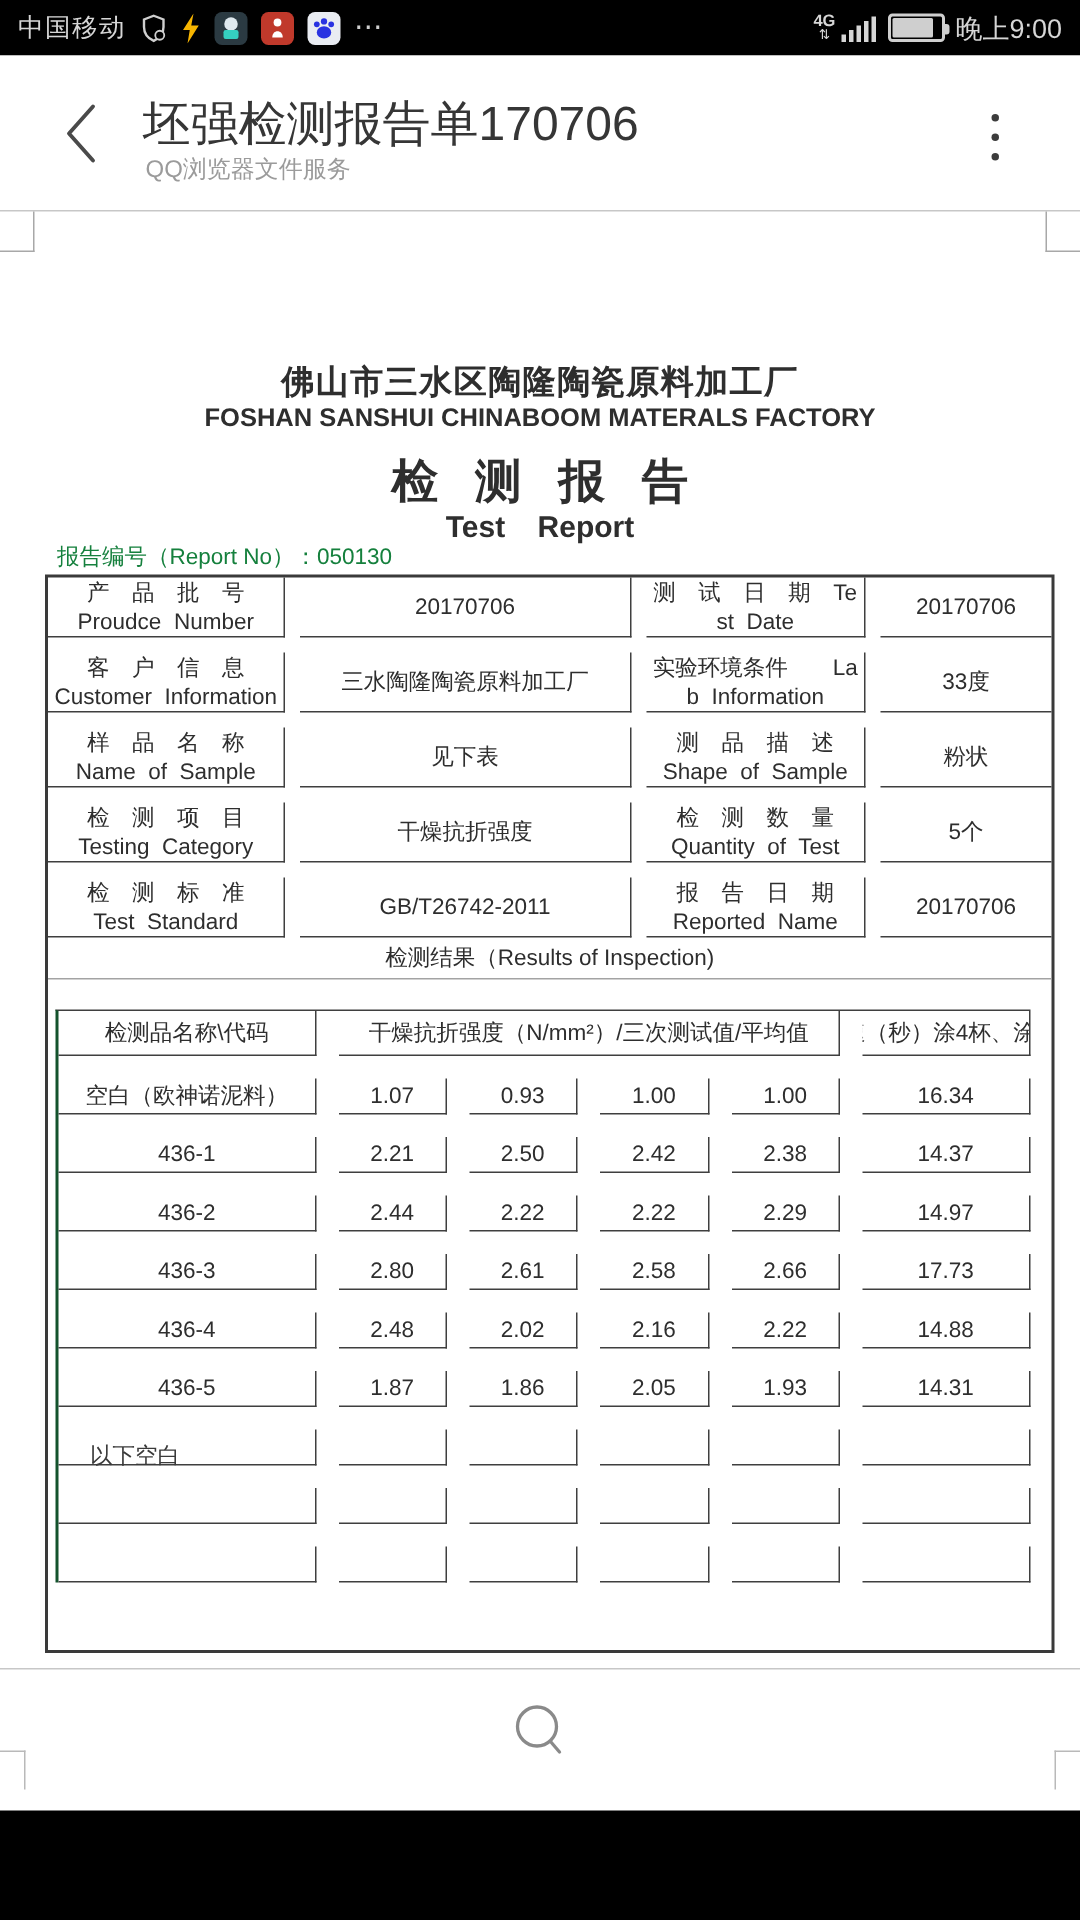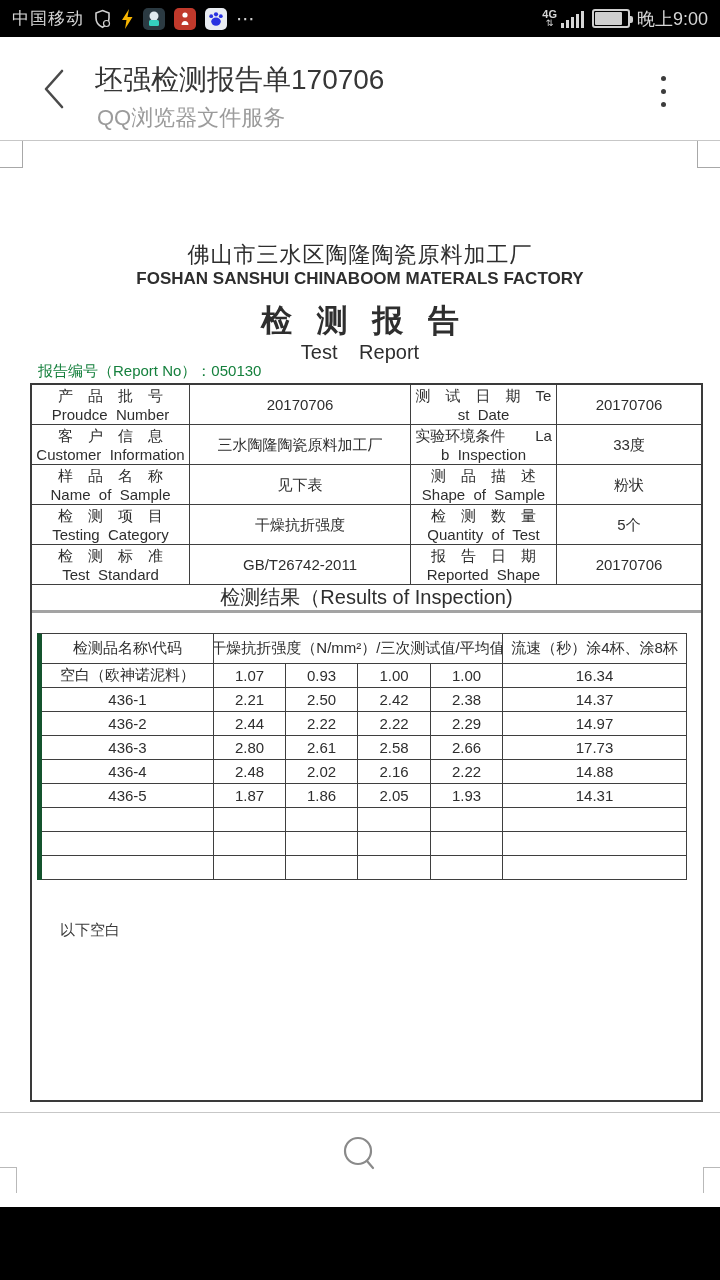--- a/index.html
+++ b/index.html
@@ -21,59 +21,59 @@
   .sig { display:flex; align-items:flex-end; gap:2px; height:18px; margin-right:8px; }
   .sig i { display:block; width:3px; background:#d6d6d6; }
   .battery { position:relative; width:38px; height:19px; border:2px solid #cfcfcf; border-radius:3px; margin-right:3px; }
   .battery .fill { position:absolute; left:1px; top:1px; bottom:1px; width:27px; background:#cfcfcf; border-radius:1px; }
   .battery .nub { position:absolute; right:-5px; top:5px; width:3px; height:7px; background:#cfcfcf; border-radius:0 2px 2px 0; }
   .time { font-size:18px; color:#d6d6d6; margin-left:4px; }
 
   
   .app-header { position:absolute; left:0; top:37px; width:720px; height:103px; background:#fff; }
   .back-btn { position:absolute; left:36px; top:28px; width:40px; height:48px; }
-  .hdr-title { position:absolute; left:95px; top:24px; width:540px; font-size:28px; color:#363636;
+  .hdr-title { position:absolute; left:95px; top:24px; width:540px; font-size:32px; color:#363636;
     white-space:nowrap; overflow:hidden; }
-  .hdr-sub { position:absolute; left:97px; top:66px; font-size:22px; color:#9b9b9b; }
+  .hdr-sub { position:absolute; left:97px; top:66px; font-size:16px; color:#9b9b9b; }
   .menu-btn { position:absolute; right:42px; top:26px; width:30px; height:56px;
     display:flex; flex-direction:column; align-items:center; justify-content:center; gap:8px; }
   .menu-btn i { width:5px; height:5px; border-radius:50%; background:#3c3c3c; }
 
   
   .sep { position:absolute; left:0; width:720px; height:0; border-top:1px solid #c7c7c7; }
   .corner { position:absolute; }
   .c-tl { left:0; top:141px; width:23px; height:27px; border-right:1px solid #a8a8a8; border-bottom:1px solid #a8a8a8; }
   .c-tr { right:0; top:141px; width:23px; height:27px; border-left:1px solid #a8a8a8; border-bottom:1px solid #a8a8a8; }
   .c-bl { left:0; top:1167px; width:17px; height:26px; border-right:1px solid #b9b9b9; border-top:1px solid #b9b9b9; }
   .c-br { right:0; top:1167px; width:17px; height:26px; border-left:1px solid #b9b9b9; border-top:1px solid #b9b9b9; }
 
   
-  .doc-text { position:absolute; left:0; width:720px; text-align:center; color:#2e2e2e; }
+  .doc-text { position:absolute; left:0; width:720px; text-align:center; color:#2e2e2e;font-weight:bold; }
   .company-zh { top:240px; font-size:22px; letter-spacing:1px; }
   .company-en { top:269px; font-size:17px; font-weight:700; letter-spacing:0; }
   .title-zh { top:300px; font-size:31px; font-weight:700; letter-spacing:8px; text-indent:8px; }
   .title-en { top:341px; font-size:20px; word-spacing:16px; }
   .report-no { position:absolute; left:38px; top:362px; font-size:15px; color:#15803d; }
 
   .frame { position:absolute; left:30px; top:383px; width:673px; height:719px;
     border:2px solid #3a3a3a; display:flex; flex-direction:column; }
-  .info-grid { display:grid; grid-template-columns:158px 221px 146px 1fr; grid-auto-rows:40px; }
+  .info-grid { display:grid; grid-template-columns:158px 221px 146px 1fr; grid-auto-rows:40px;gap:10px; }
   .ic { border-right:1px solid #3f3f3f; border-bottom:1px solid #3f3f3f;
     display:flex; flex-direction:column; align-items:center; justify-content:center;
     font-size:15px; line-height:19px; color:#2e2e2e; text-align:center; white-space:pre-wrap; }
   .ic.last { border-right:none; }
 
-  .banner { height:28px; border-bottom:3px solid #a3a3a3; display:flex; align-items:center; justify-content:center;
-    font-size:20px; color:#2e2e2e; }
+  .banner { height:28px; border-bottom:1px solid #a3a3a3; display:flex; align-items:center; justify-content:center;
+    font-size:15px; color:#2e2e2e; }
   .results-area { position:relative; flex:1; }
 
   .rt { position:absolute; left:5px; top:20px; width:650px;
     display:grid; grid-template-columns:172px 72px 72px 73px 72px 1fr;
     grid-template-rows:30px repeat(9,24px);
-    border-left:5px solid #14532d; border-top:1px solid #3f3f3f; }
+    border-left:2px solid #14532d; border-top:1px solid #3f3f3f;gap:15px; }
   .rc { border-right:1px solid #3f3f3f; border-bottom:1px solid #3f3f3f;
     display:flex; align-items:center; justify-content:center; font-size:15px; color:#2e2e2e; overflow:hidden; white-space:nowrap; }
   .rc.span4 { grid-column:span 4; }
   .blank-note { position:absolute; left:28px; top:308px; font-size:15px; color:#3a3a3a; }
 
   
   .search-btn { position:absolute; left:338px; top:1133px; width:44px; height:44px; }
   .nav-bar { position:absolute; left:0; top:1207px; width:720px; height:73px; background:#000; }
 </style>
 </head>
@@ -160,36 +160,36 @@
   <div class="frame">
 
     <div class="info-grid">
       <div class="ic"><span>产　品　批　号</span><span>Proudce  Number</span></div>
       <div class="ic"><span>20170706</span></div>
       <div class="ic"><span>测　试　日　期　Te</span><span>st  Date</span></div>
       <div class="ic last"><span>20170706</span></div>
 
       <div class="ic"><span>客　户　信　息</span><span>Customer  Information</span></div>
       <div class="ic"><span>三水陶隆陶瓷原料加工厂</span></div>
-      <div class="ic"><span>实验环境条件　　La</span><span>b  Inspection</span></div>
+      <div class="ic"><span>实验环境条件　　La</span><span>b  Information</span></div>
       <div class="ic last"><span>33度</span></div>
 
       <div class="ic"><span>样　品　名　称</span><span>Name  of  Sample</span></div>
       <div class="ic"><span>见下表</span></div>
       <div class="ic"><span>测　品　描　述</span><span>Shape  of  Sample</span></div>
       <div class="ic last"><span>粉状</span></div>
 
       <div class="ic"><span>检　测　项　目</span><span>Testing  Category</span></div>
       <div class="ic"><span>干燥抗折强度</span></div>
       <div class="ic"><span>检　测　数　量</span><span>Quantity  of  Test</span></div>
       <div class="ic last"><span>5个</span></div>
 
       <div class="ic"><span>检　测　标　准</span><span>Test  Standard</span></div>
       <div class="ic"><span>GB/T26742-2011</span></div>
-      <div class="ic"><span>报　告　日　期</span><span>Reported  Shape</span></div>
+      <div class="ic"><span>报　告　日　期</span><span>Reported  Name</span></div>
       <div class="ic last"><span>20170706</span></div>
     </div>
 
     <div class="banner">检测结果（Results of Inspection)</div>
 
     <div class="results-area">
       <div class="rt">
 
         <div class="rc">检测品名称\代码</div>
         <div class="rc span4">干燥抗折强度（N/mm²）/三次测试值/平均值</div>

